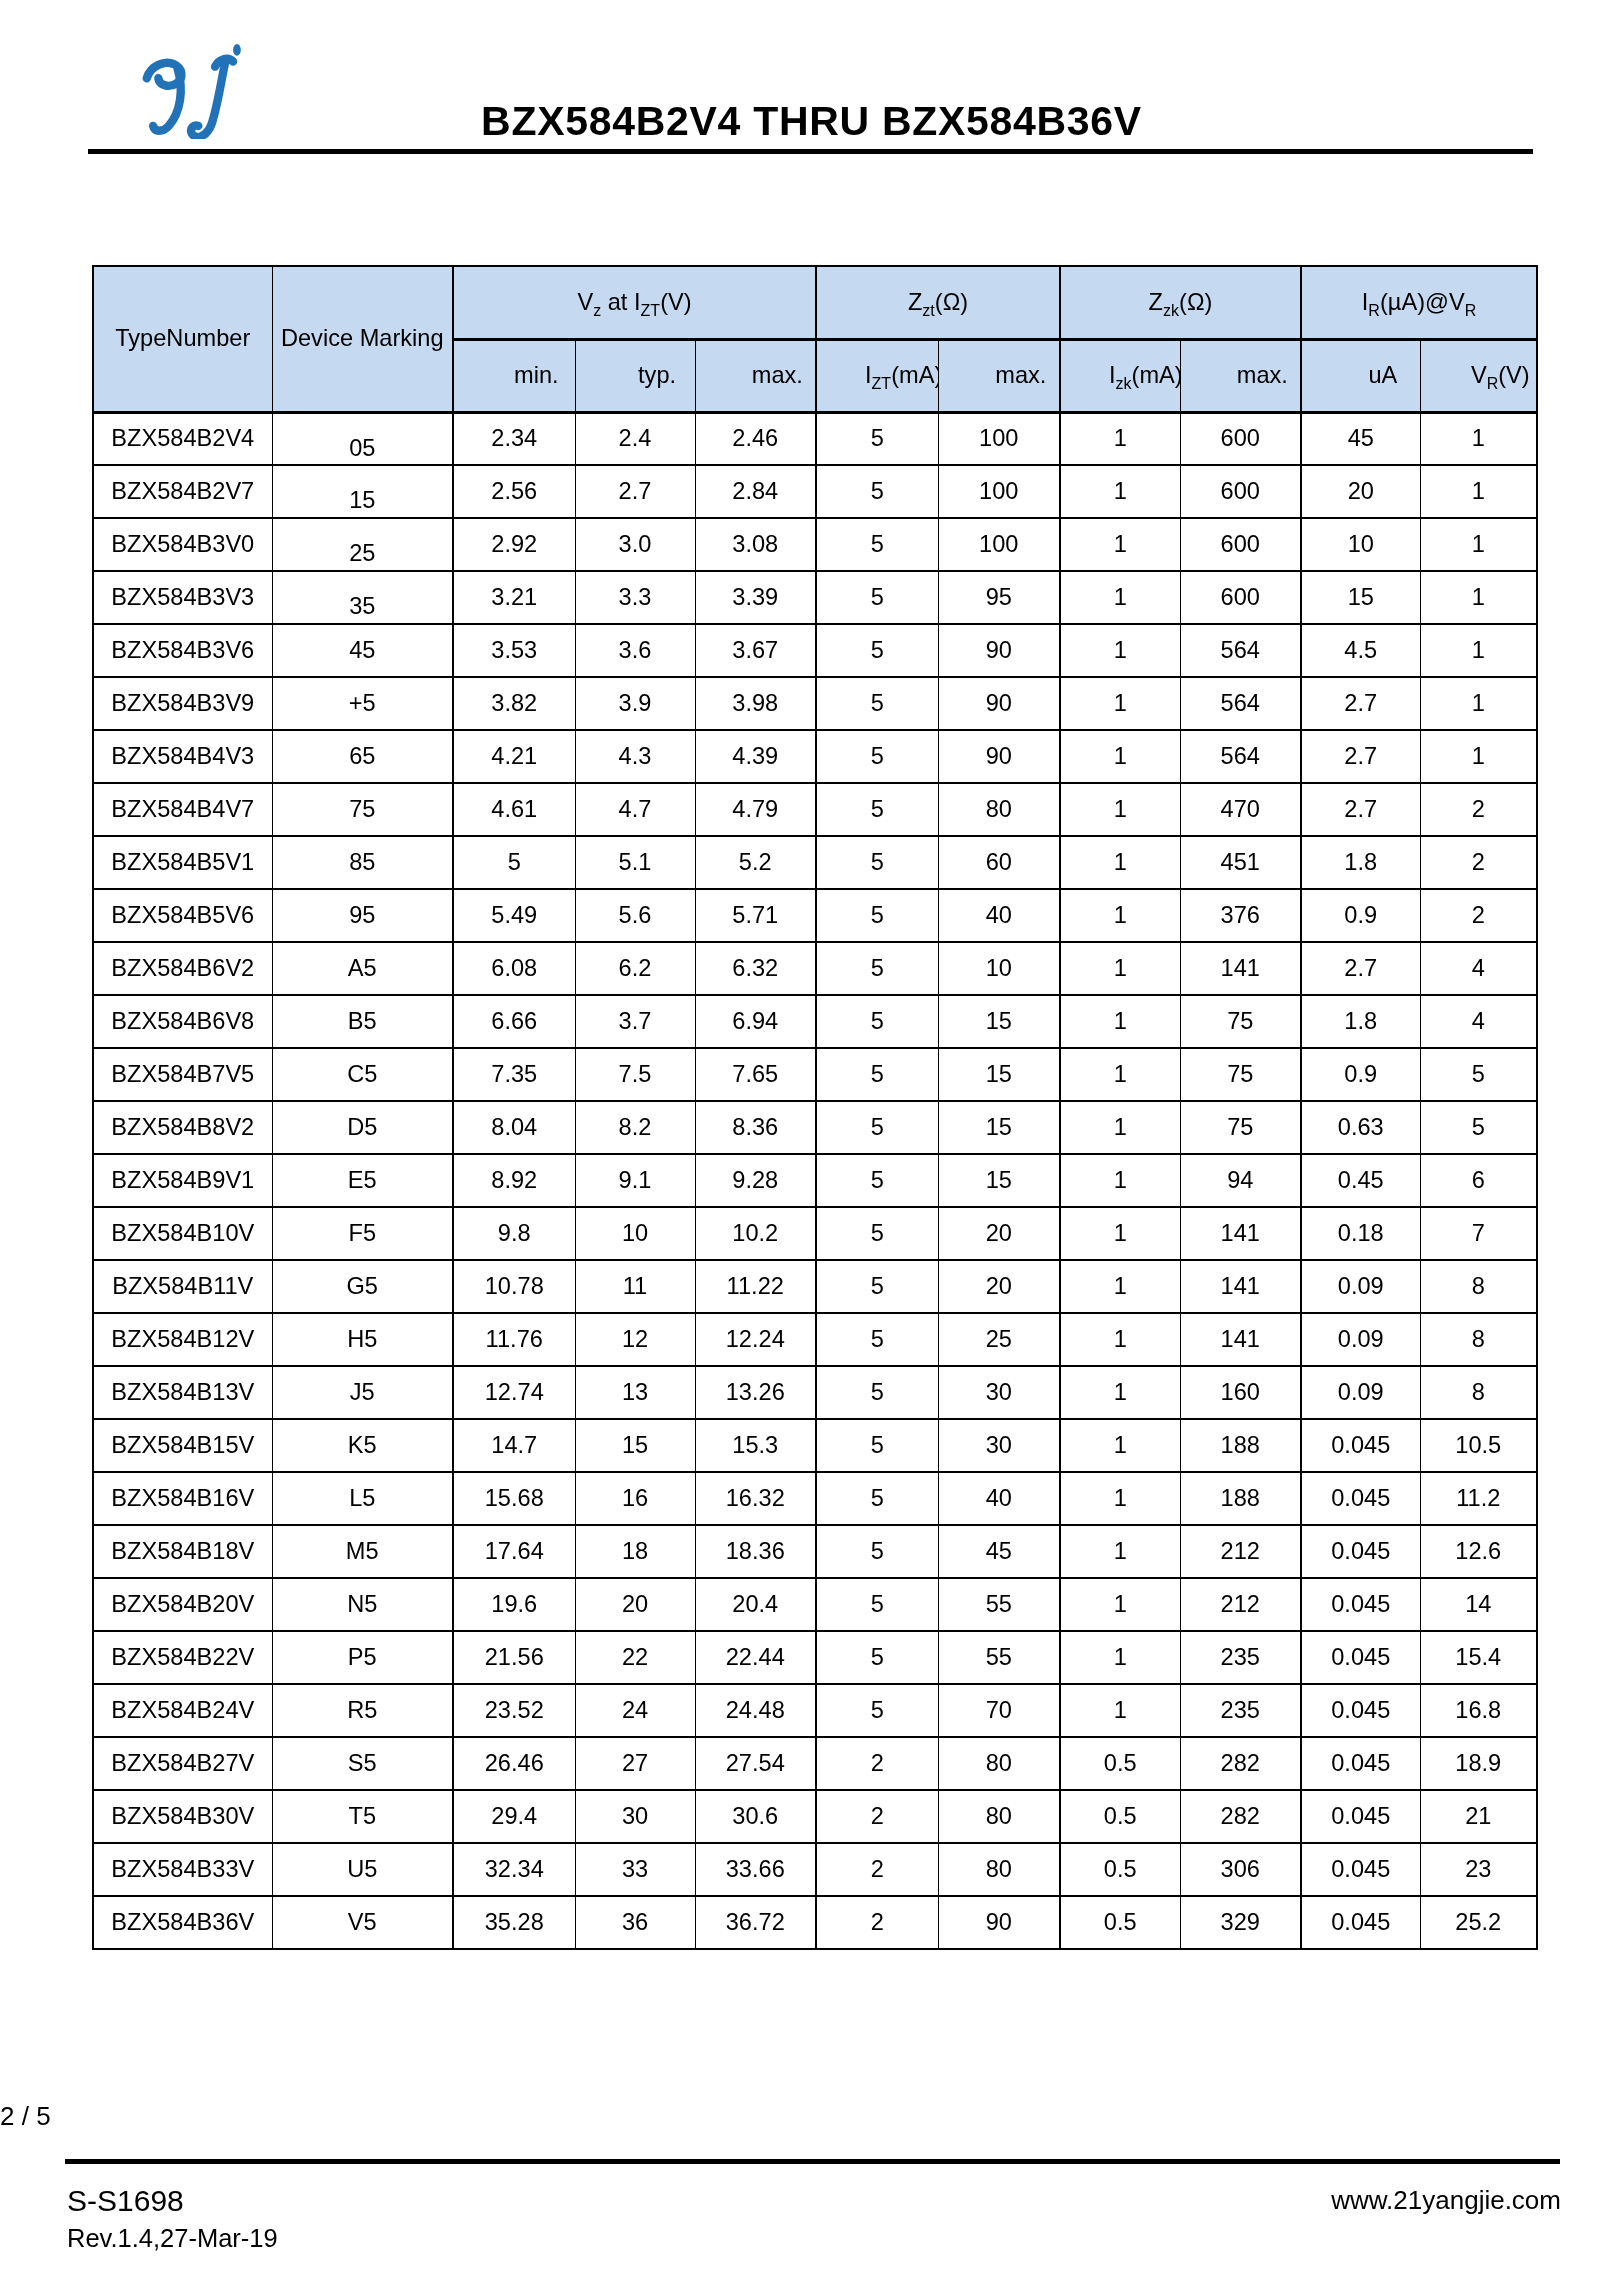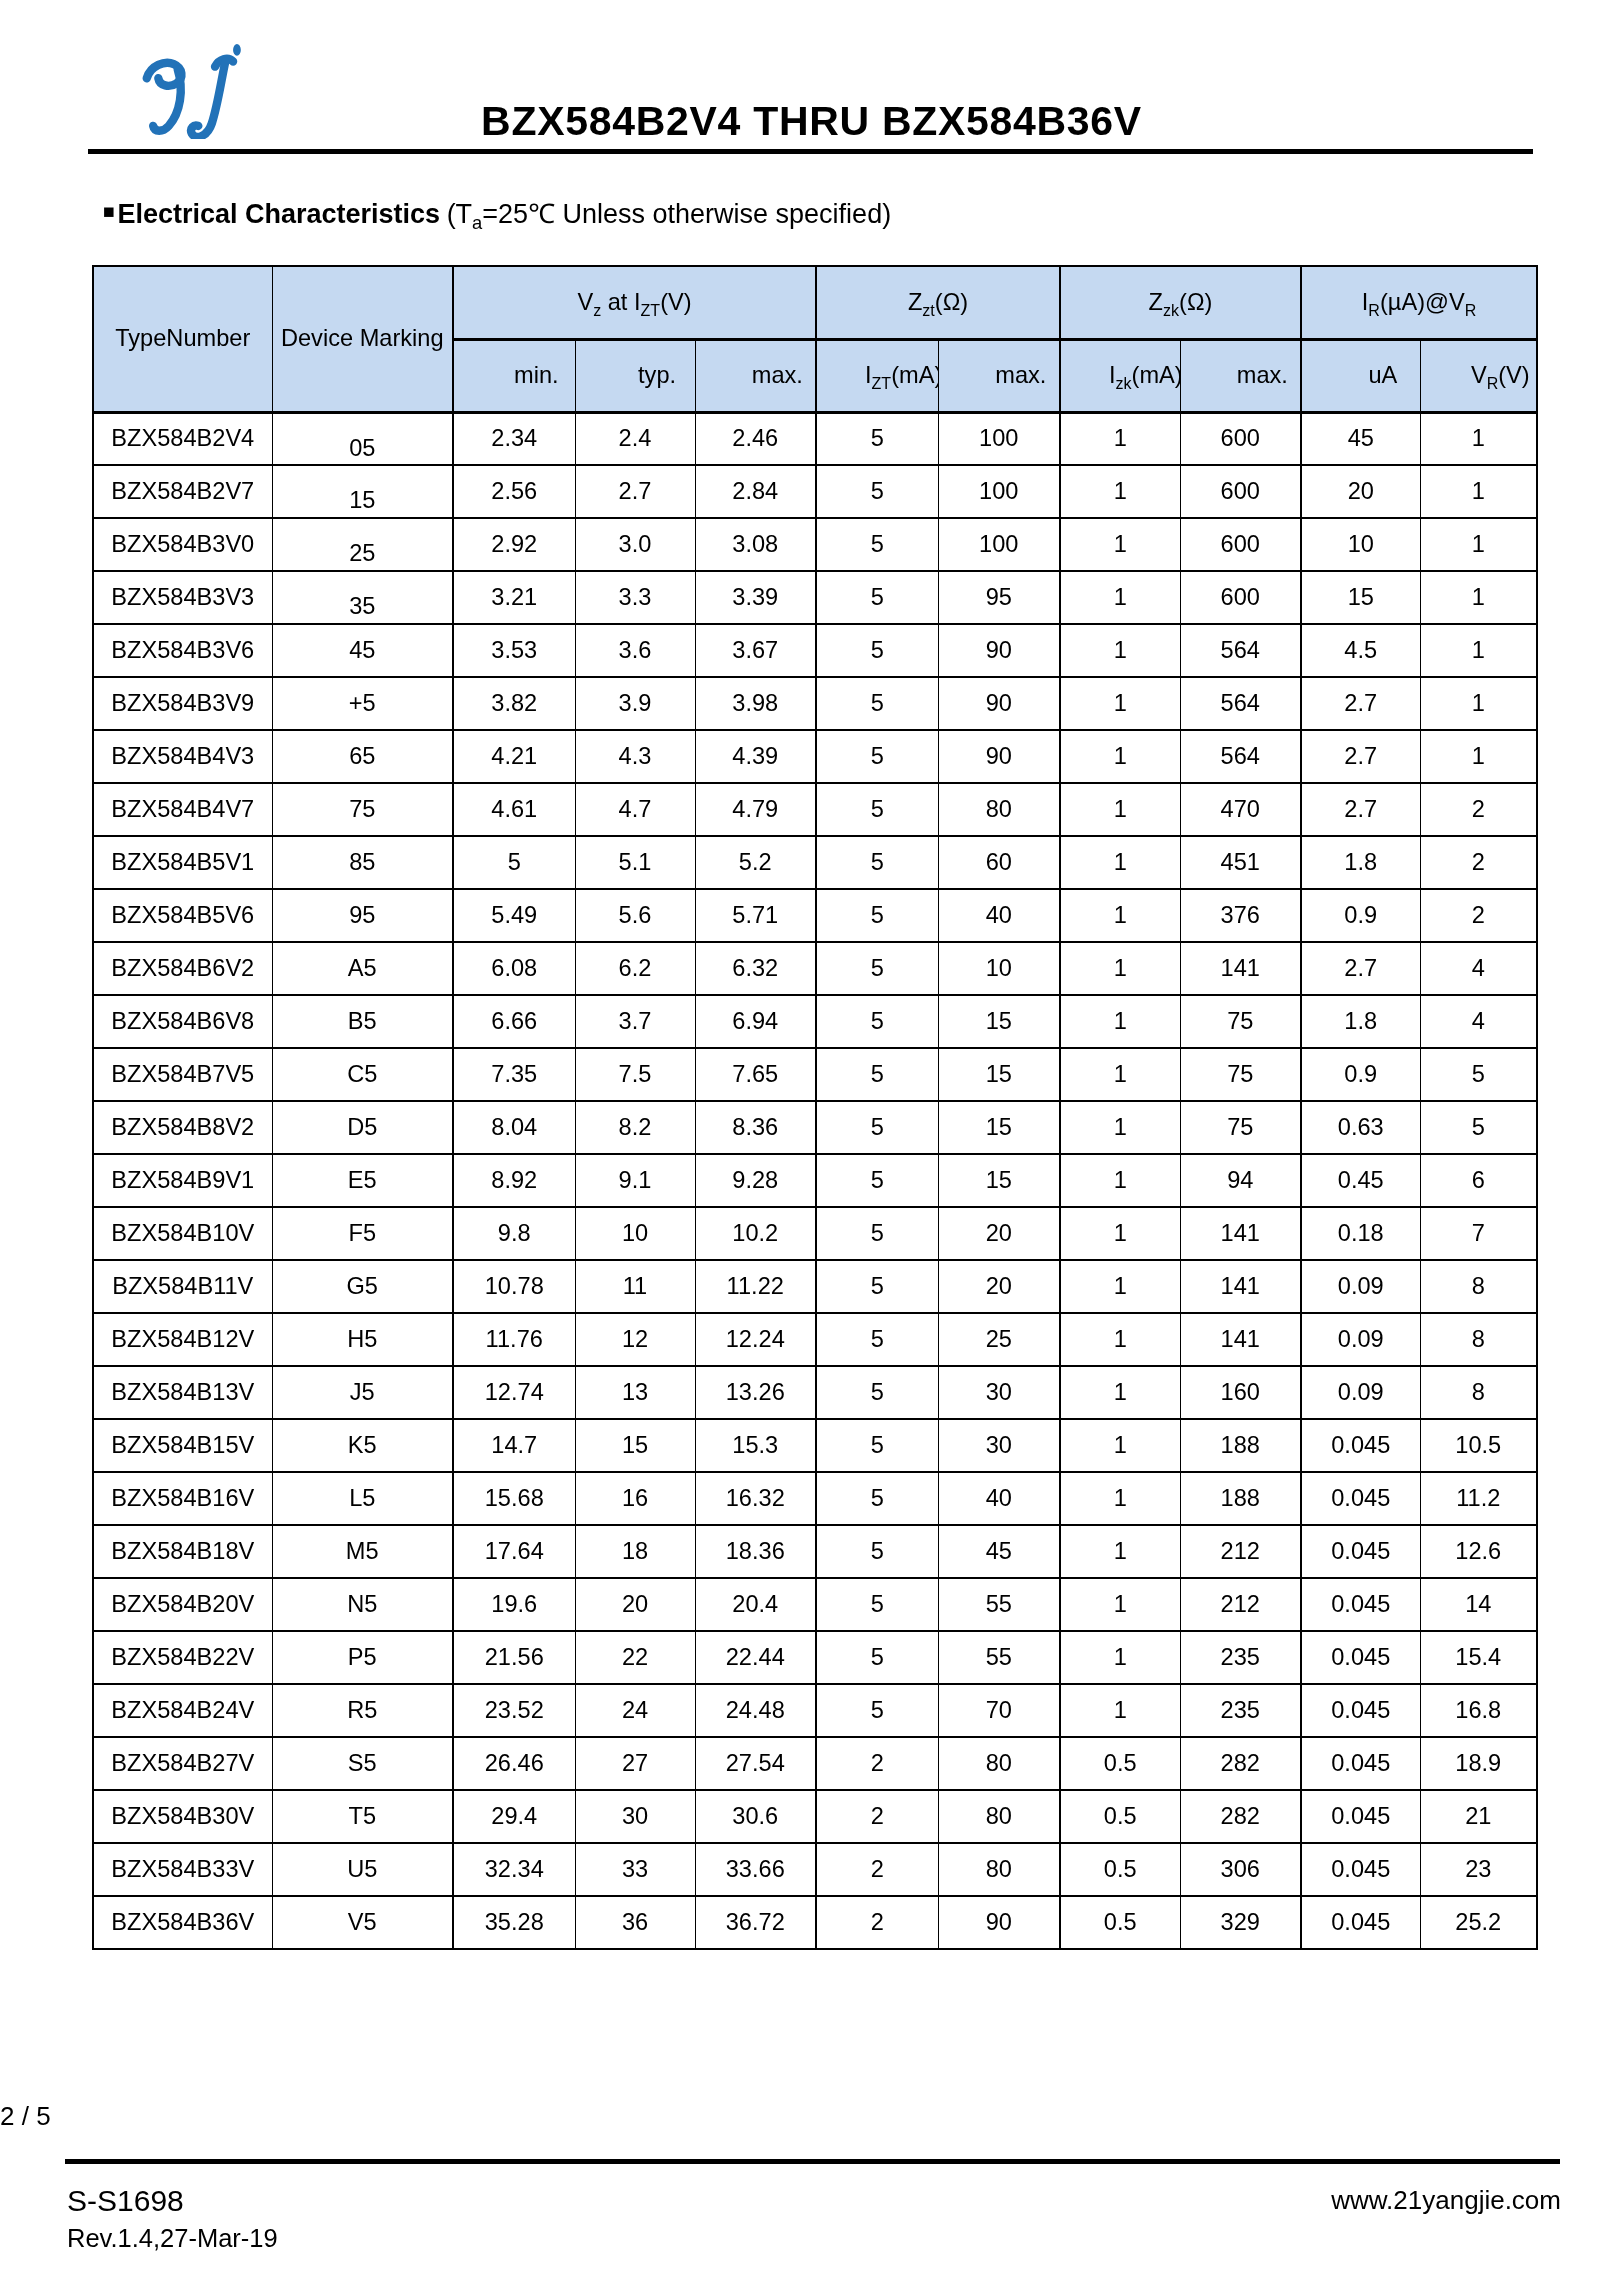--- a/index.html
+++ b/index.html
@@ -68,23 +68,20 @@
       <path d="M60 42 C70 74 64 110 46 130 C37 140 24 140 22 130"></path>
       <path d="M118 38 C124 26 138 22 146 30"></path>
       <path d="M134 30 C126 68 122 98 113 126 C106 147 88 152 82 142 C78 134 85 127 92 130"></path>
     </g>
     <ellipse cx="152" cy="12" rx="6" ry="9" style="fill:var(--logo-blue,#2272b8);"></ellipse>
   </svg>
 
   <div class="doc-title">BZX584B2V4 THRU BZX584B36V</div>
   <div class="header-rule"></div>
 
-  <div class="section-heading">
-    <span class="bullet">■</span><span class="bold">Electrical Characteristics</span><span class="cond">(T<sub>a</sub>=25℃ Unless otherwise specified)</span>
-  </div>
 
   <table class="spec">
     <colgroup>
       <col style="width:179px">
         <col style="width:181px">
       <col style="width:122px">
         <col style="width:120px">
         <col style="width:121px">
       <col style="width:122px">
         <col style="width:122px">

